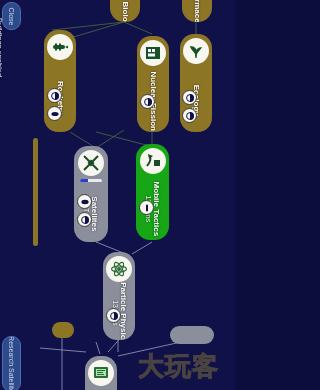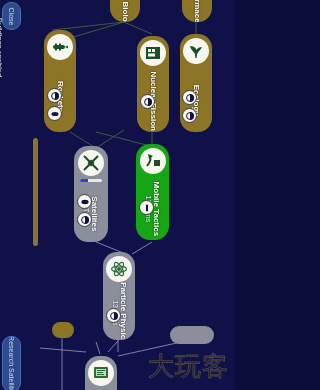--- a/index.html
+++ b/index.html
@@ -152,24 +152,24 @@
     top: 138px;
     width: 5px;
     height: 108px;
     background: #8d7526;
     border-radius: 3px;
   }
 
   
   #watermark {
     position: absolute;
-    right: 6px;
+    right: 16px;
     bottom: 6px;
     font-size: 26px;
-    font-weight: normal;
+    font-weight: bold;
     letter-spacing: 1px;
     color: rgba(20,20,70,0.2);
     -webkit-text-stroke: 1px rgba(120,110,60,0.55);
     font-family: "DejaVu Sans", sans-serif;
     user-select: none;
     margin-top: 48px;
   }
 </style>
 </head>
 <body>

